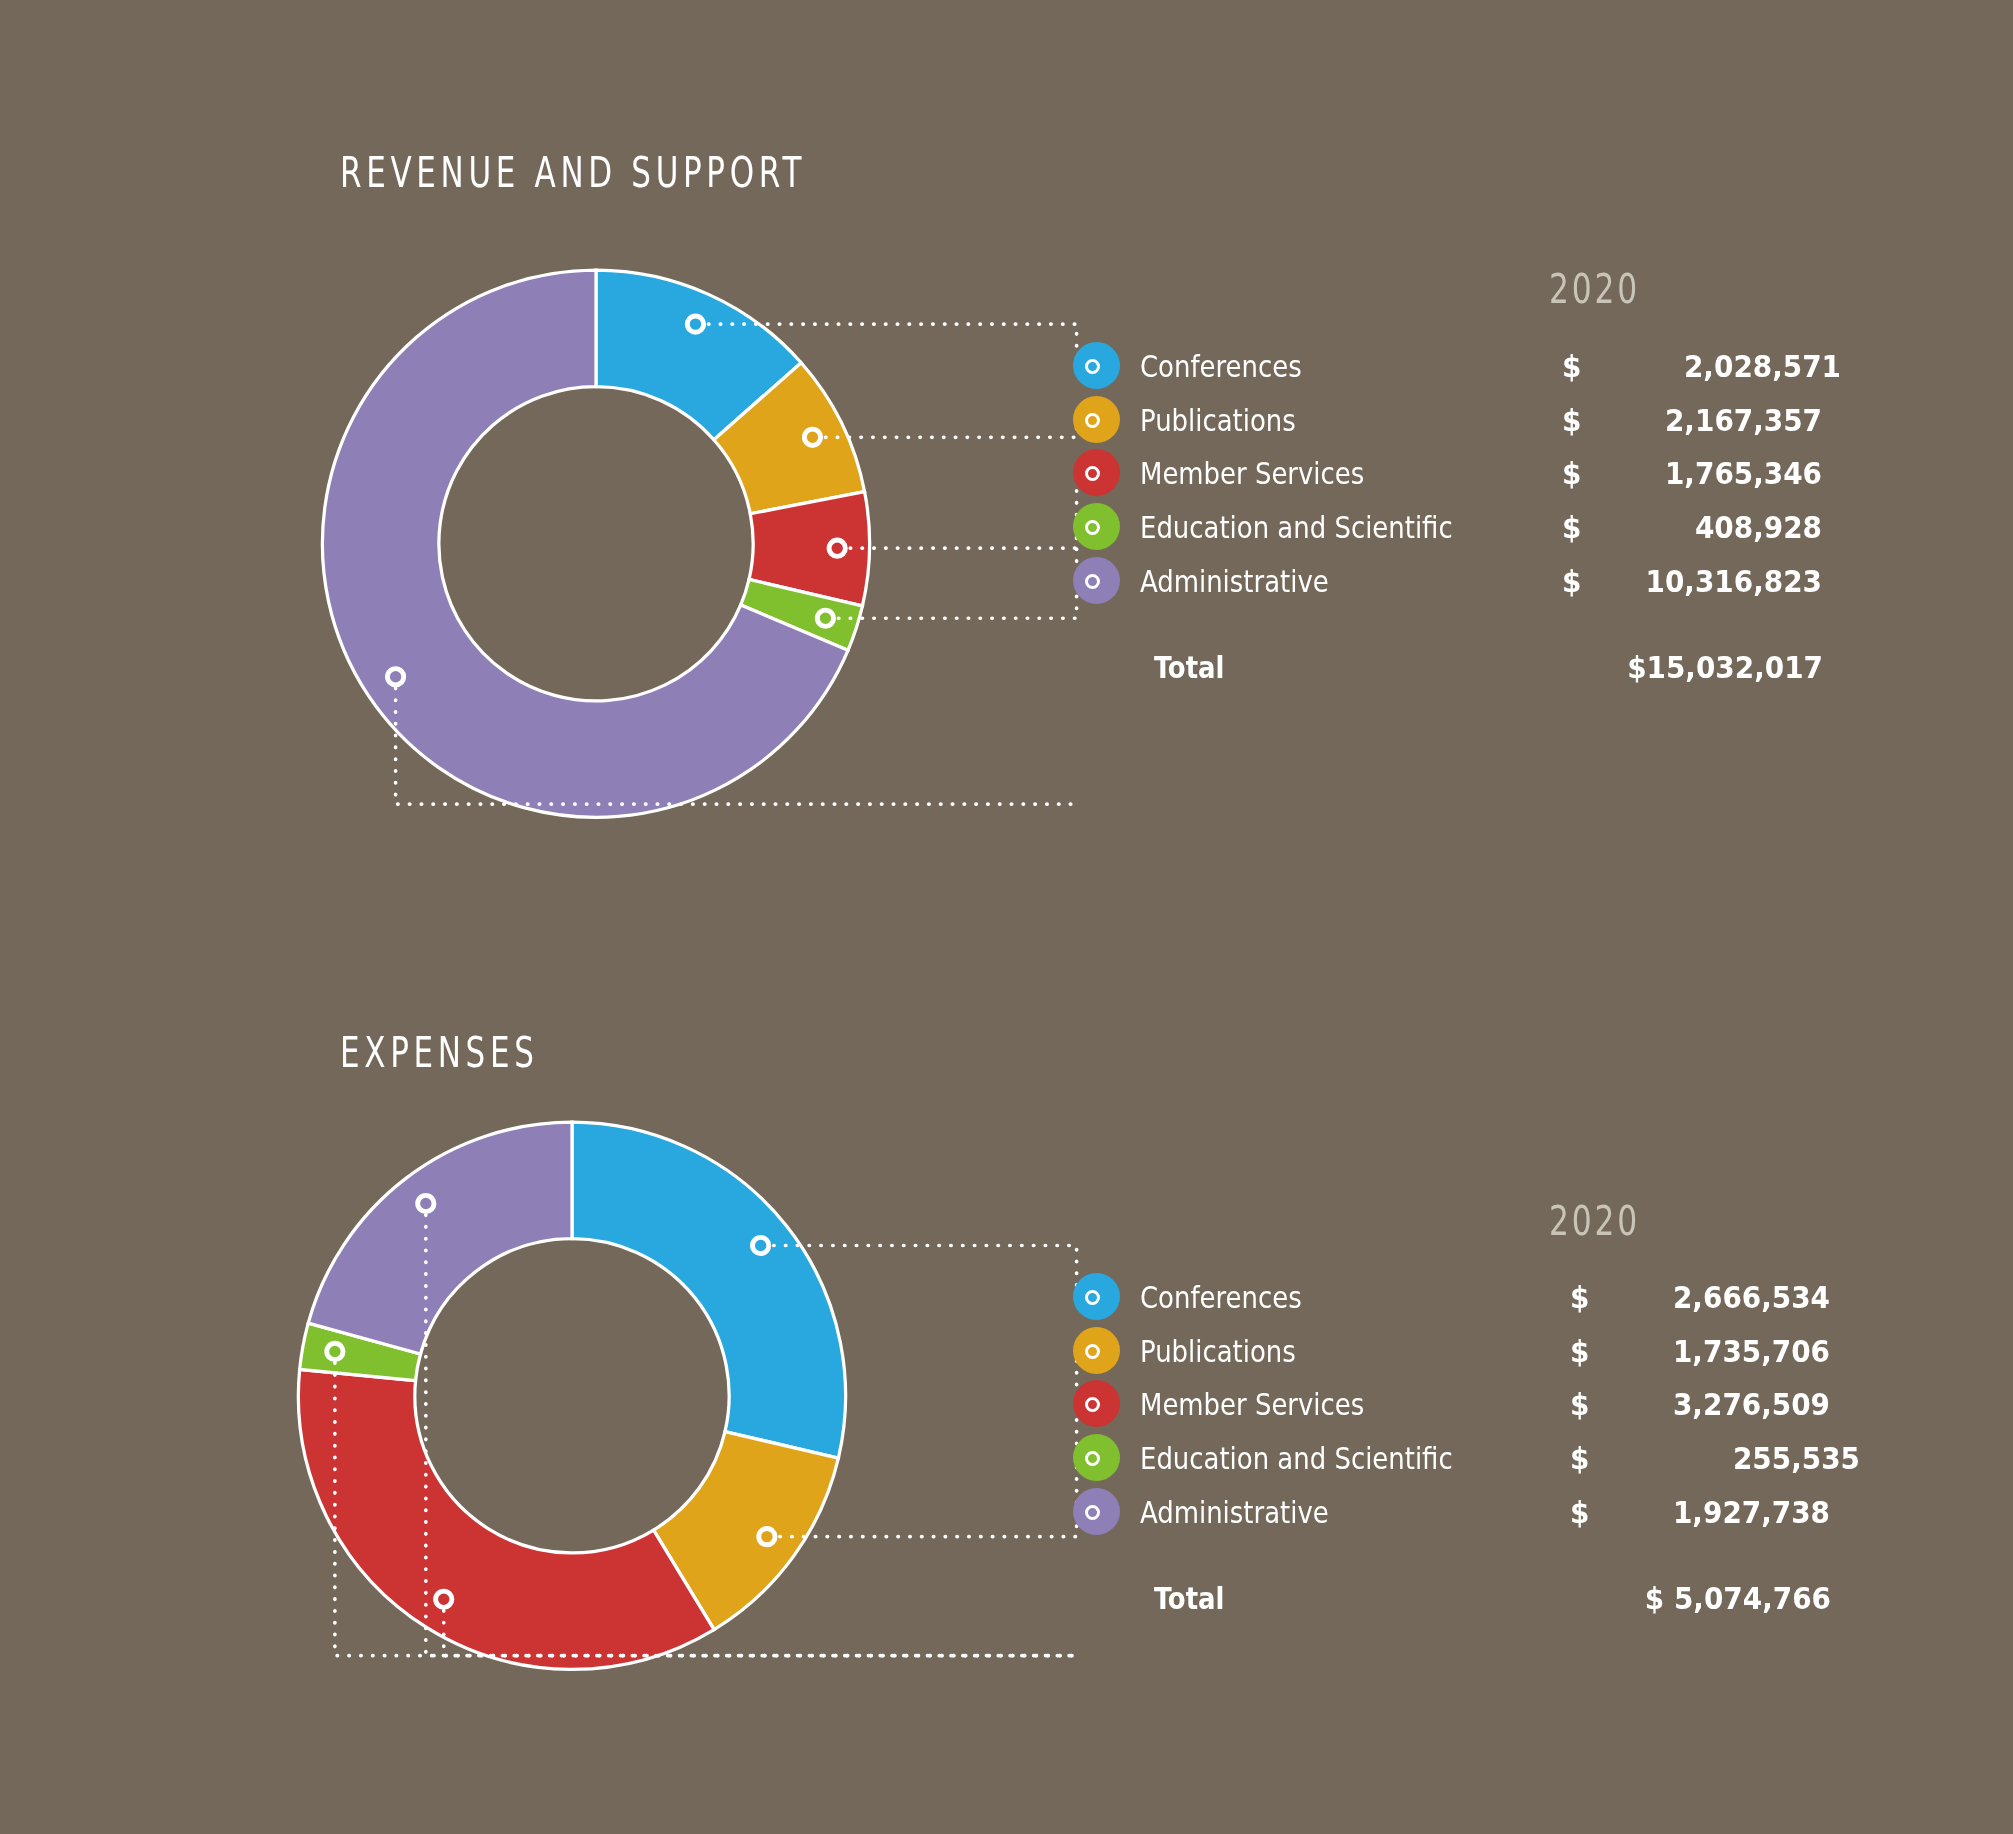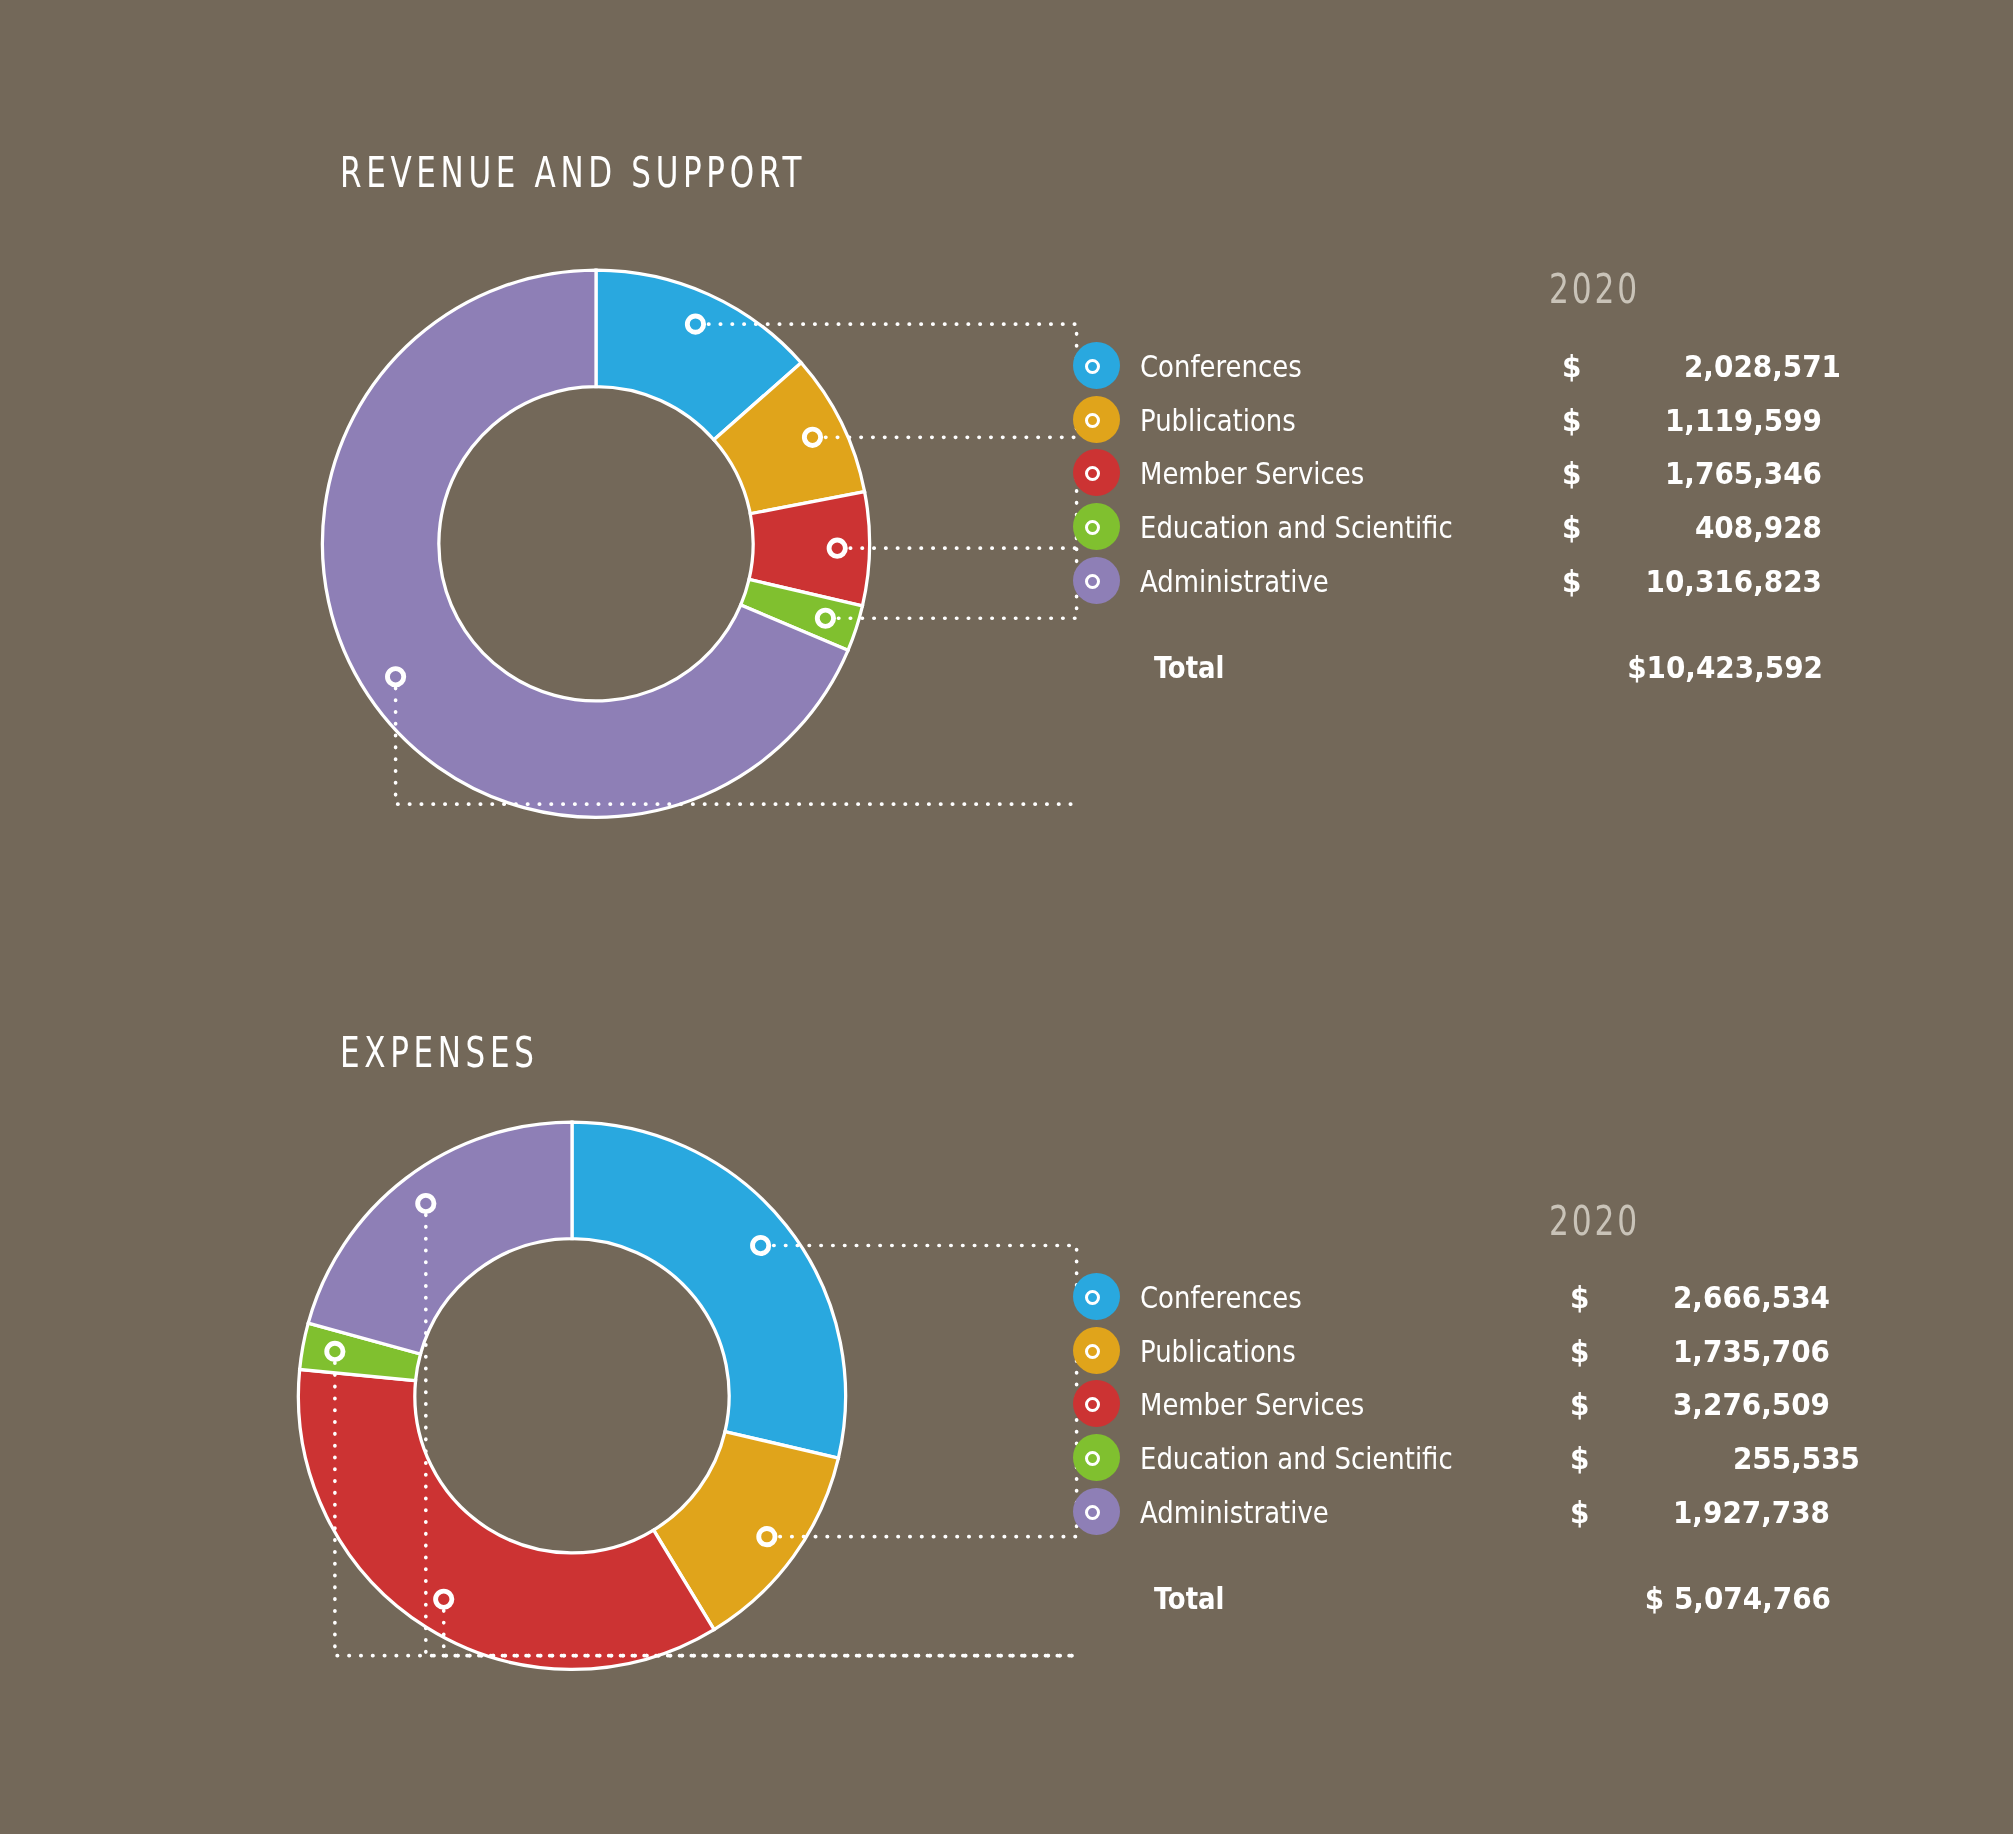--- a/index.html
+++ b/index.html
@@ -100,21 +100,21 @@
         <div class="llabel">Conferences</div>
         <div class="lcur" style="left: 489px;">$</div>
         <div class="lval" style="left: 540px; width: 228px;">2,028,571</div>
       </div>
       <div class="lrow" style="top: 54px;">
         <div class="lmark" style="background: rgb(224, 164, 27);">
           <div class="ring"></div>
         </div>
         <div class="llabel">Publications</div>
         <div class="lcur" style="left: 489px;">$</div>
-        <div class="lval" style="left: 521px; width: 228px;">1,119,599</div>
+        <div class="lval" style="left: 521px; width: 228px;">2,167,357</div>
       </div>
       <div class="lrow" style="top: 107px;">
         <div class="lmark" style="background: rgb(204, 51, 51);">
           <div class="ring"></div>
         </div>
         <div class="llabel">Member Services</div>
         <div class="lcur" style="left: 489px;">$</div>
         <div class="lval" style="left: 521px; width: 228px;">1,765,346</div>
       </div>
       <div class="lrow" style="top: 161px;">
@@ -128,21 +128,21 @@
       <div class="lrow" style="top: 215px;">
         <div class="lmark" style="background: rgb(142, 127, 182);">
           <div class="ring"></div>
         </div>
         <div class="llabel">Administrative</div>
         <div class="lcur" style="left: 489px;">$</div>
         <div class="lval" style="left: 521px; width: 228px;">10,316,823</div>
       </div>
       <div class="lrow trow" style="top: 301px;">
         <div class="llabel" style="left: 81px;">Total</div>
-        <div class="lval" style="left: 489px; width: 261px;">$10,423,592</div>
+        <div class="lval" style="left: 489px; width: 261px;">$15,032,017</div>
       </div>
     </div>
 </div>
 
 <div class="section">
 
   <div class="sec-title" style="left:340px;top:1028px;">EXPENSES</div>
 
   <svg class="donut" style="left:287px;top:1114px;" width="570" height="570" viewBox="0 0 700 700">
       <path d="M350 10 A336 336 0 0 1 677.1384322193115 422.65798174417927 L537.9098732688308 390.0327097518649 A193 193 0 0 0 350 153 Z" fill="#29A8DF" stroke="#ffffff" stroke-width="4"></path>

